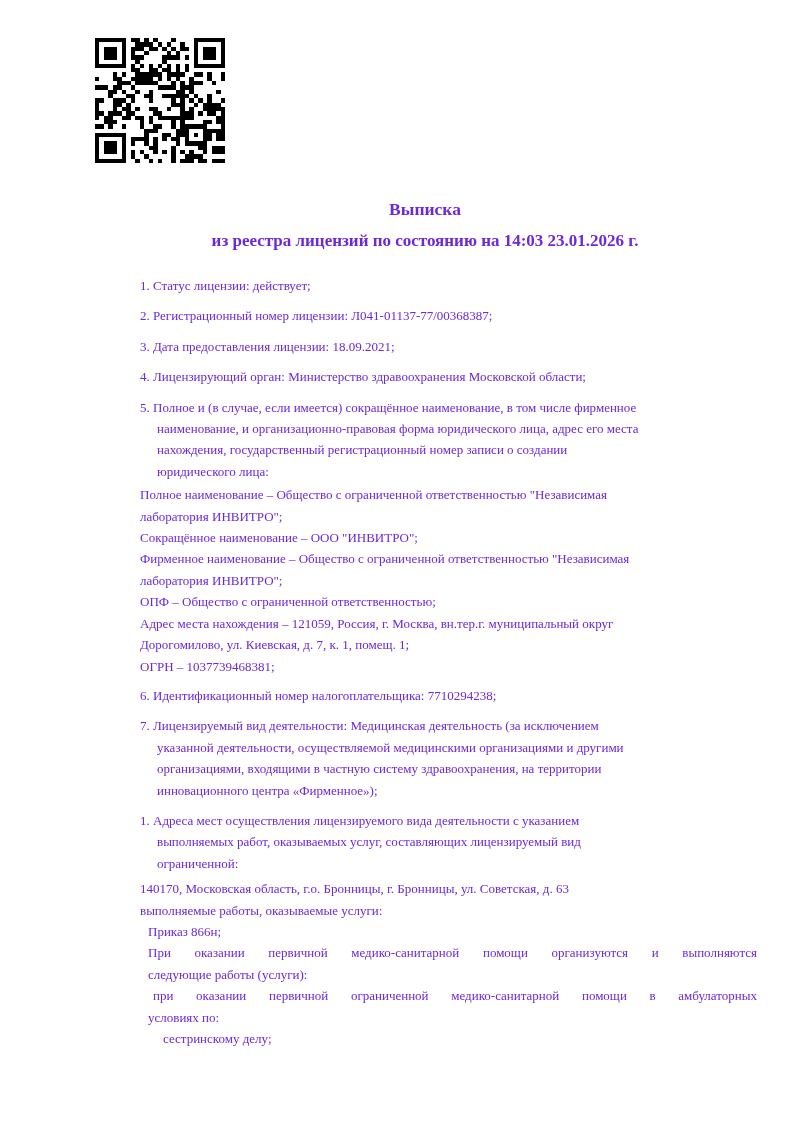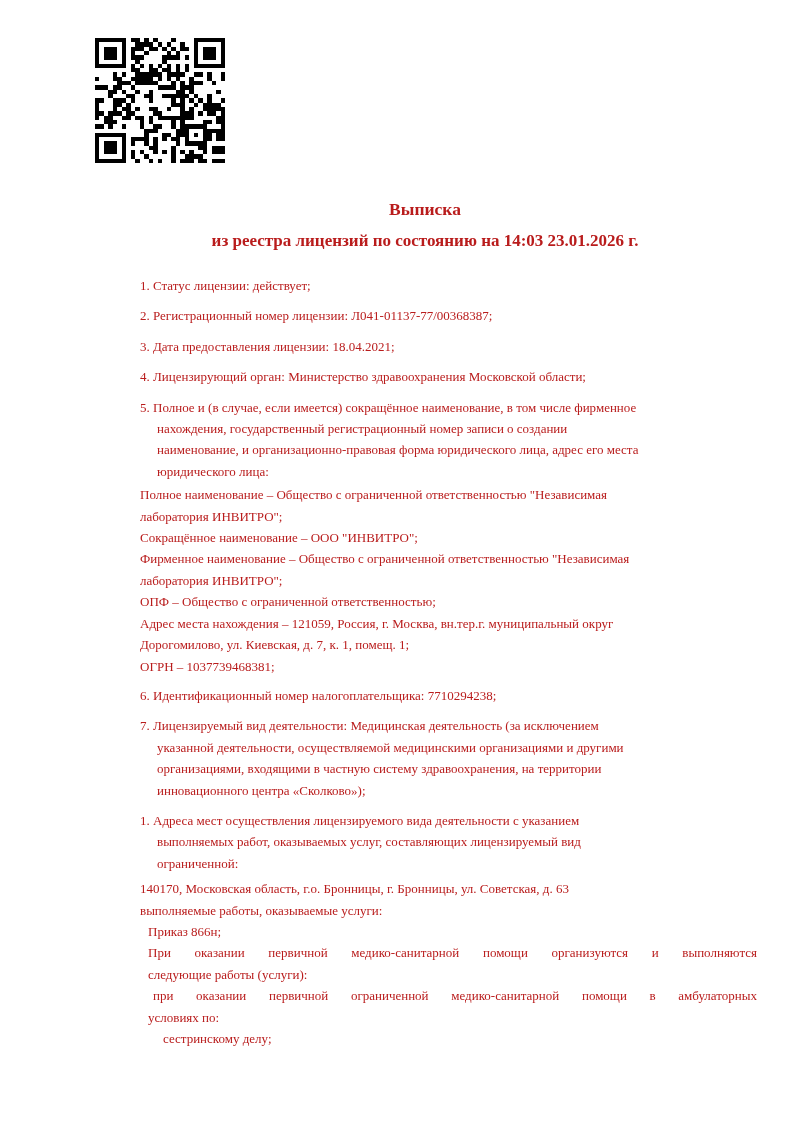--- a/index.html
+++ b/index.html
@@ -1,20 +1,20 @@
 <!DOCTYPE html>
 <html><head>
 <meta charset="utf-8">
 <style>
   html,body{margin:0;padding:0;background:#ffffff;}
   .page{
     position:relative;
     width:790px;height:1121px;
     background:#ffffff;
-    color:#b91c1c;
+    color:#6d28d9;
     font-family:"Liberation Serif","DejaVu Serif",serif;
     overflow:hidden;
   }
   .qr{
     position:absolute;left:95px;top:38px;
     width:130px;height:125px;
   }
   .qr svg{display:block;width:100%;height:100%;}
   .title-block{
     position:absolute;left:60px;top:197px;width:730px;
@@ -466,31 +466,31 @@
 
     <div class="para">
       <div class="line">1. Статус лицензии: действует;</div>
     </div>
 
     <div class="para">
       <div class="line">2. Регистрационный номер лицензии: Л041-01137-77/00368387;</div>
     </div>
 
     <div class="para">
-      <div class="line">3. Дата предоставления лицензии: 18.04.2021;</div>
+      <div class="line">3. Дата предоставления лицензии: 18.09.2021;</div>
     </div>
 
     <div class="para">
       <div class="line">4. Лицензирующий орган: Министерство здравоохранения Московской области;</div>
     </div>
 
     <div class="para tight">
       <div class="line">5. Полное и (в случае, если имеется) сокращённое наименование, в том числе фирменное</div>
+      <div class="line cont">наименование, и организационно-правовая форма юридического лица, адрес его места</div>
       <div class="line cont">нахождения, государственный регистрационный номер записи о создании</div>
-      <div class="line cont">наименование, и организационно-правовая форма юридического лица, адрес его места</div>
       <div class="line cont">юридического лица:</div>
     </div>
 
     <div class="block">
       <div class="line">Полное наименование – Общество с ограниченной ответственностью "Независимая</div>
       <div class="line">лаборатория ИНВИТРО";</div>
       <div class="line">Сокращённое наименование – ООО "ИНВИТРО";</div>
       <div class="line">Фирменное наименование – Общество с ограниченной ответственностью "Независимая</div>
       <div class="line">лаборатория ИНВИТРО";</div>
       <div class="line">ОПФ – Общество с ограниченной ответственностью;</div>
@@ -500,21 +500,21 @@
     </div>
 
     <div class="para">
       <div class="line">6. Идентификационный номер налогоплательщика: 7710294238;</div>
     </div>
 
     <div class="para">
       <div class="line">7. Лицензируемый вид деятельности: Медицинская деятельность (за исключением</div>
       <div class="line cont">указанной деятельности, осуществляемой медицинскими организациями и другими</div>
       <div class="line cont">организациями, входящими в частную систему здравоохранения, на территории</div>
-      <div class="line cont">инновационного центра «Сколково»);</div>
+      <div class="line cont">инновационного центра «Фирменное»);</div>
     </div>
 
     <div class="para small">
       <div class="line">1. Адреса мест осуществления лицензируемого вида деятельности с указанием</div>
       <div class="line cont">выполняемых работ, оказываемых услуг, составляющих лицензируемый вид</div>
       <div class="line cont">ограниченной:</div>
     </div>
 
     <div class="block">
       <div class="line">140170, Московская область, г.о. Бронницы, г. Бронницы, ул. Советская, д. 63</div>

